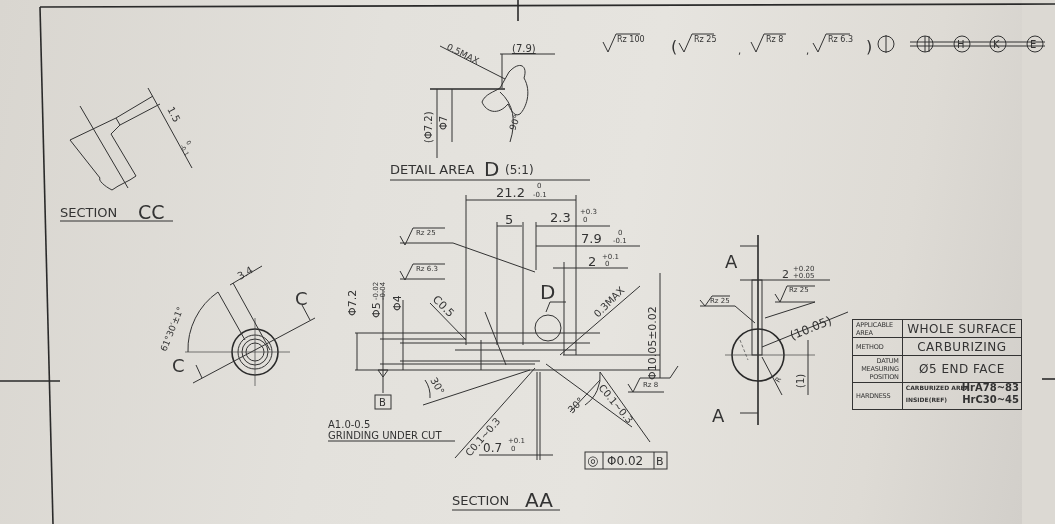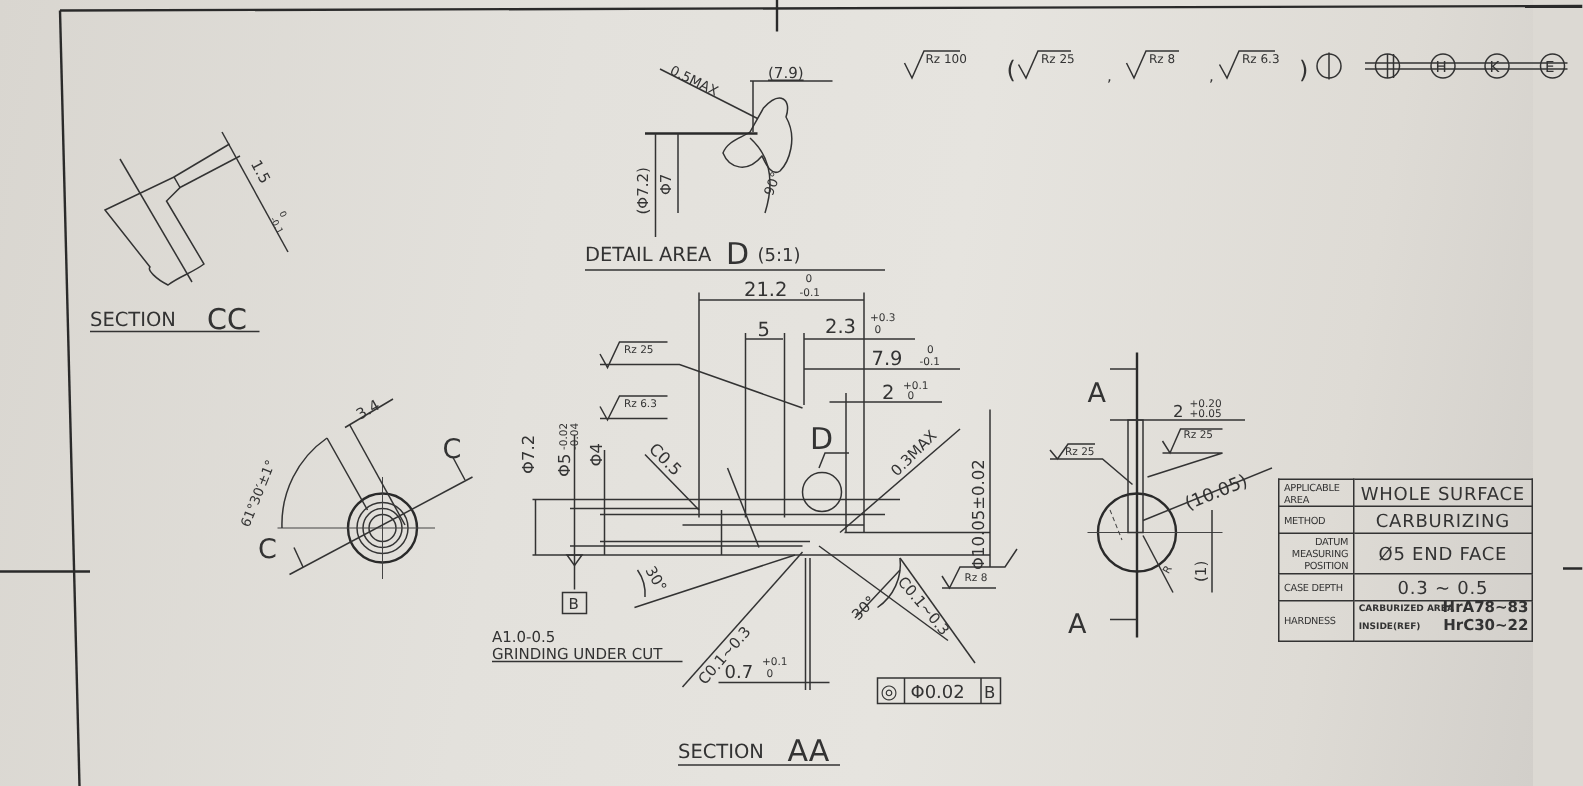--- a/index.html
+++ b/index.html
@@ -282,25 +282,21 @@
   </tr>
   <tr>
     <td class="lab">METHOD</td>
     <td class="val">CARBURIZING</td>
   </tr>
   <tr>
     <td class="lab" style="height:26px;text-align:right;">DATUM MEASURING POSITION</td>
     <td class="val">Ø5 END FACE</td>
   </tr>
   <tr>
-    <td class="lab">CASE DEPTH</td>
-    <td class="val">0.3 ~ 0.5</td>
-  </tr>
-  <tr>
     <td class="lab" style="height:26px;">HARDNESS</td>
     <td class="hard">
       <div style="height:12px;"><span>CARBURIZED AREA</span><span class="hv" style="top:1px;">HrA78~83</span></div>
-      <div style="height:12px;"><span>INSIDE(REF)</span><span class="hv" style="top:13px;">HrC30~22</span></div>
+      <div style="height:12px;"><span>INSIDE(REF)</span><span class="hv" style="top:13px;">HrC30~45</span></div>
     </td>
   </tr>
 </tbody>
     </table>
 </div>
 
 </body></html>

